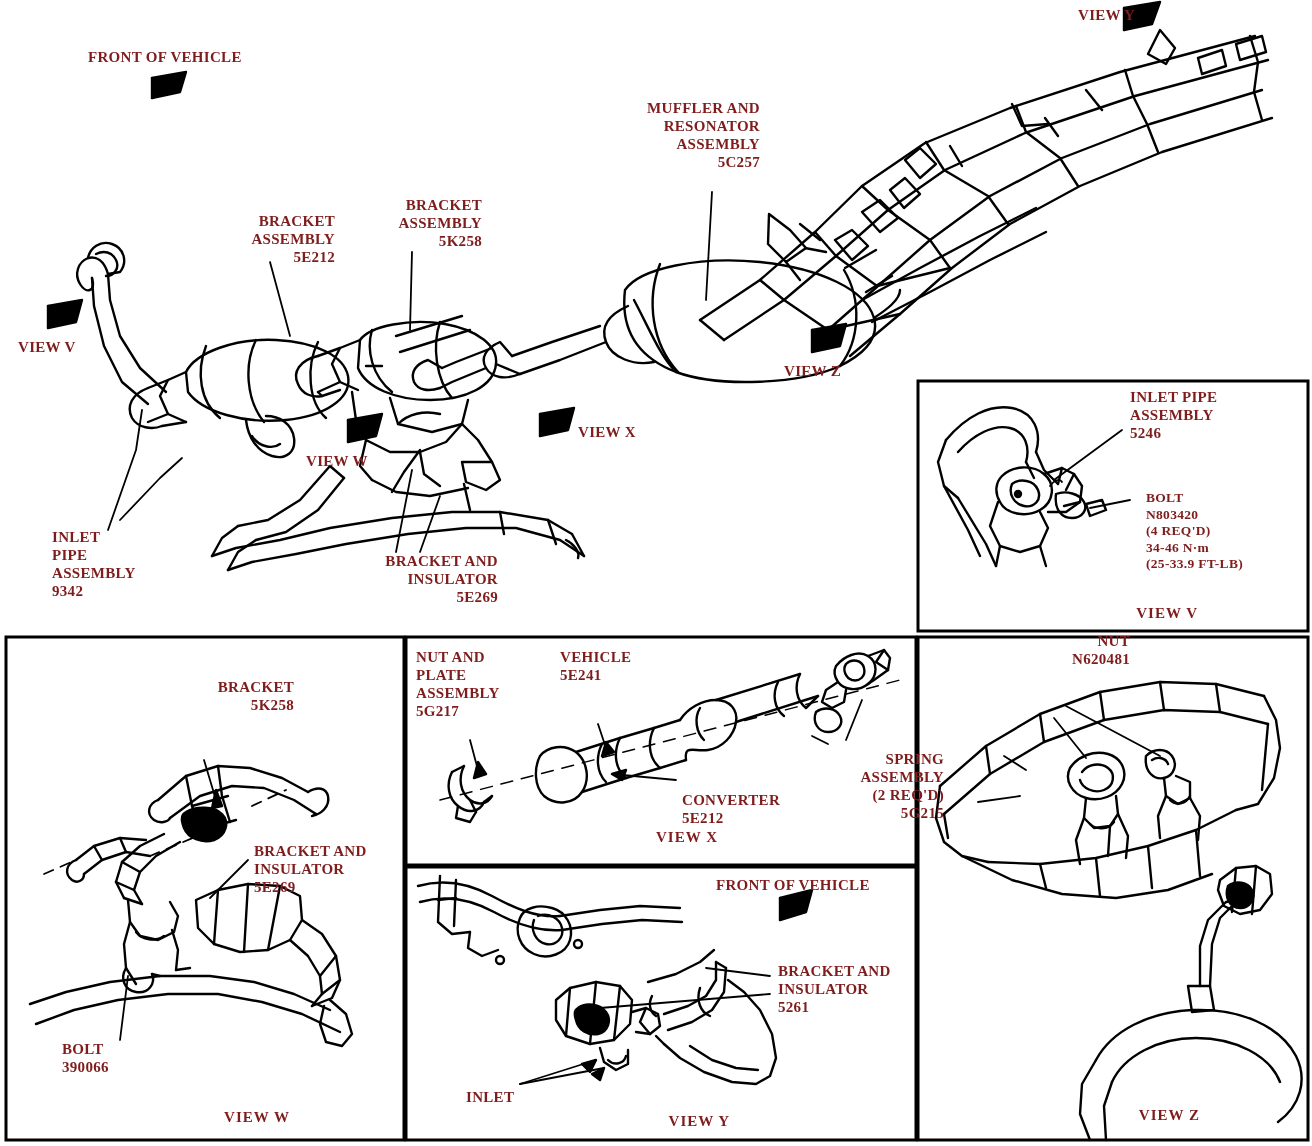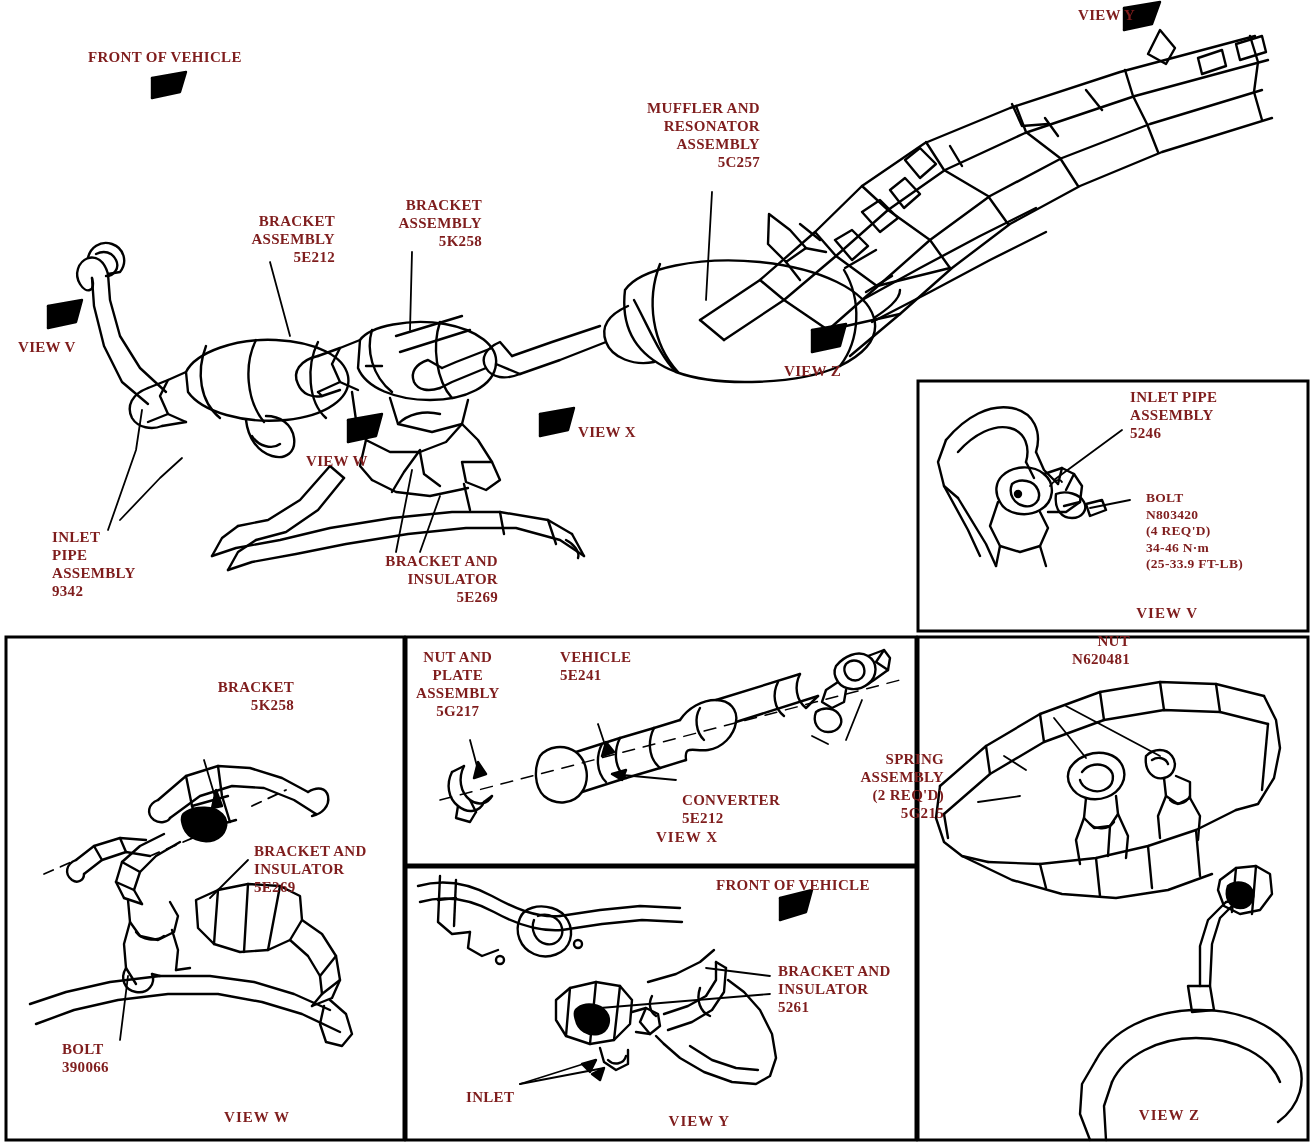--- a/index.html
+++ b/index.html
@@ -426,21 +426,21 @@
 
   <div class="lbl c" style="left:166px; top:678px; width:128px;">BRACKET
 5K258</div>
   <div class="lbl" style="left:254px; top:842px;">BRACKET AND
 INSULATOR
 5E269</div>
   <div class="lbl" style="left:62px; top:1040px;">BOLT
 390066</div>
   <div class="lbl panel-title c" style="left:110px; top:1108px; width:180px;">VIEW W</div>
 
-  <div class="lbl" style="left:416px; top:648px;text-align:center;">NUT AND
+  <div class="lbl" style="left:416px; top:648px;">NUT AND
 PLATE
 ASSEMBLY
 5G217</div>
   <div class="lbl" style="left:560px; top:648px;">VEHICLE
 5E241</div>
   <div class="lbl" style="left:682px; top:791px;">CONVERTER
 5E212</div>
   <div class="lbl c" style="left:814px; top:750px; width:130px;">SPRING
 ASSEMBLY
 (2 REQ'D)

